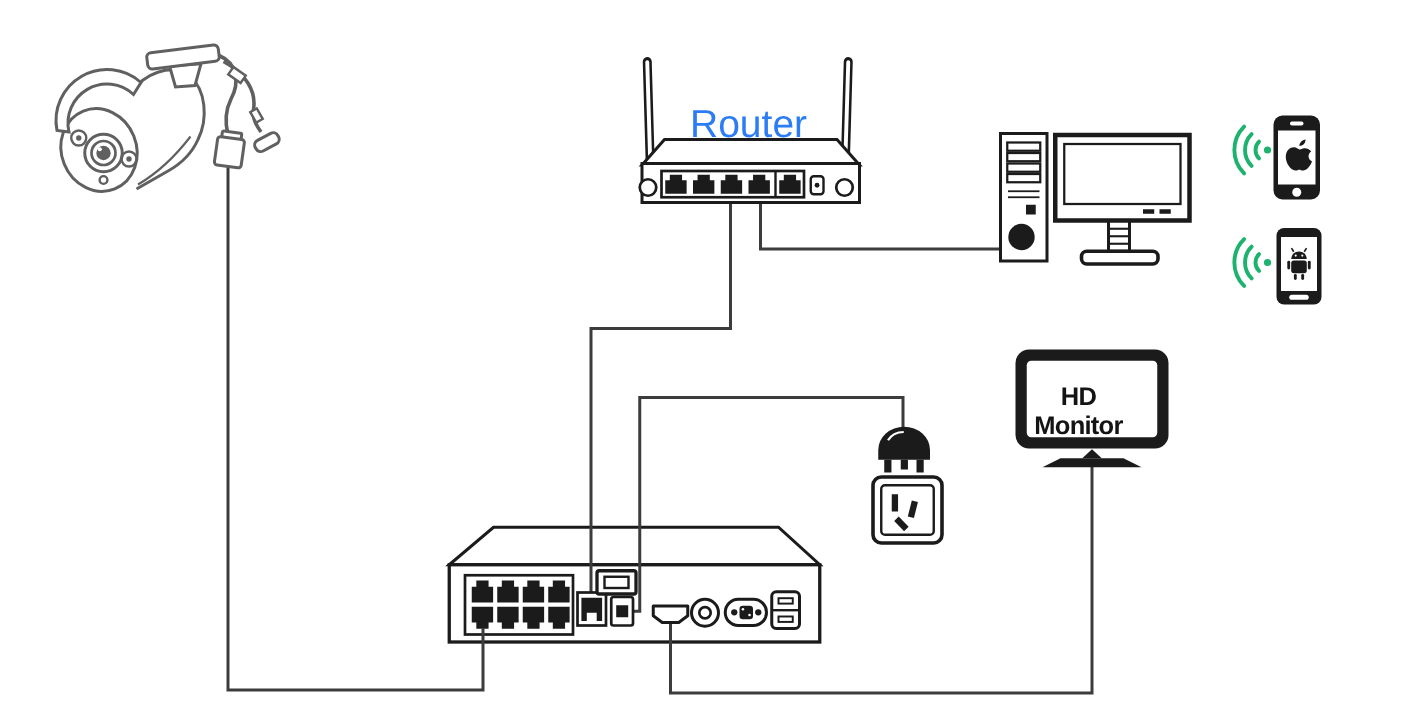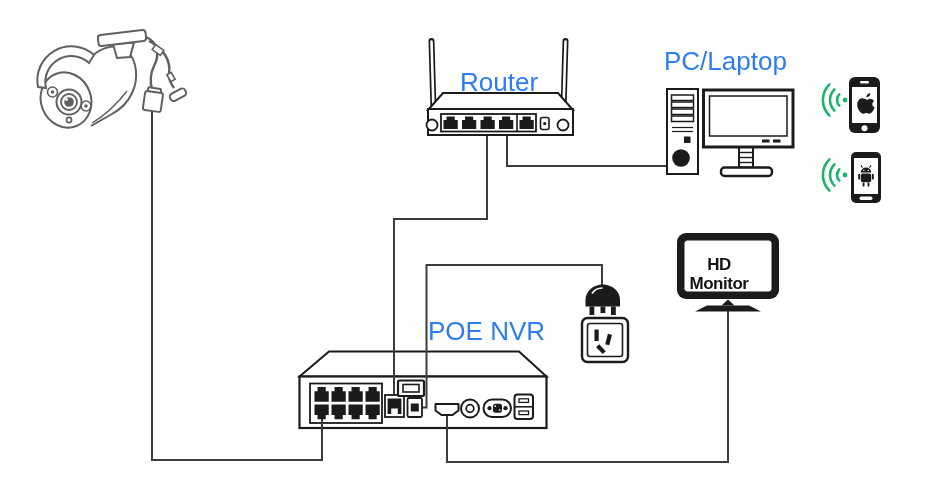--- a/index.html
+++ b/index.html
@@ -251,16 +251,14 @@
   <g>
     <rect class="devw" x="582" y="318" width="46" height="44" rx="5.5" style="stroke-width:2.4"></rect>
     <rect class="dev" x="587.5" y="323.5" width="35" height="33" rx="2.5" style="stroke-width:1.6"></rect>
     <rect class="devf" x="594.5" y="329.5" width="4.2" height="11.5"></rect>
     <rect class="devf" x="606.5" y="334" width="4.2" height="11" transform="rotate(14 608.6 339.5)"></rect>
     <rect class="devf" x="598.8" y="344.5" width="4.2" height="9.5" transform="rotate(-44 600.9 349.2)"></rect>
   </g>
 </svg>
 
 <div class="label" style="left:460px;top:68px;">Router</div>
-<div class="label" style="left:664px;top:47px;">PC/Laptop</div>
-<div class="label" style="left:428px;top:317px;">POE NVR</div>
 <div class="label-hd" style="left:678px;top:256px;">HD Monitor</div>
 </div>
 
 </body></html>

